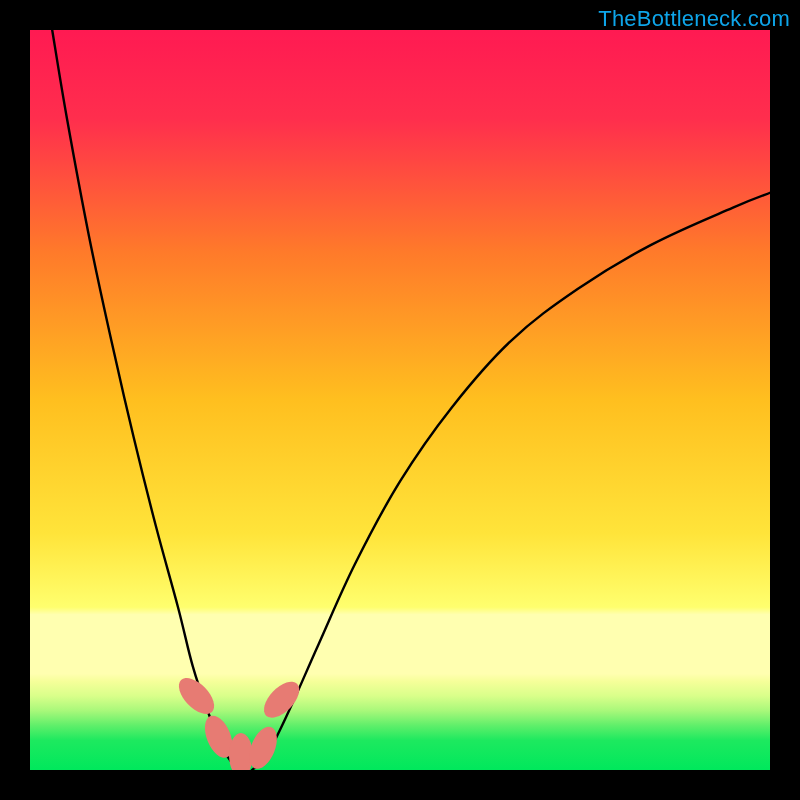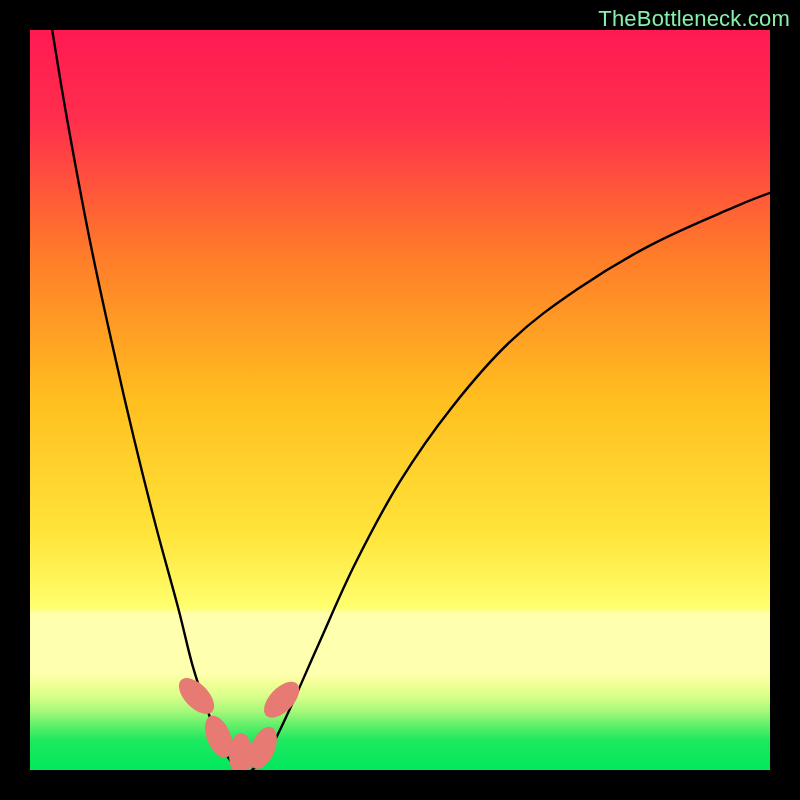--- a/index.html
+++ b/index.html
@@ -23,21 +23,21 @@
     position: absolute;
     left: 0;
     top: 0;
     width: 740px;
     height: 740px;
   }
   .watermark {
     position: absolute;
     top: 6px;
     right: 10px;
-    color: #86efac;
+    color: #0ea5e9;
     font-size: 22px;
     font-weight: 500;
     letter-spacing: 0.2px;
     text-align: center;
   }
   svg {
     display: block;
   }
 </style>
 </head>

